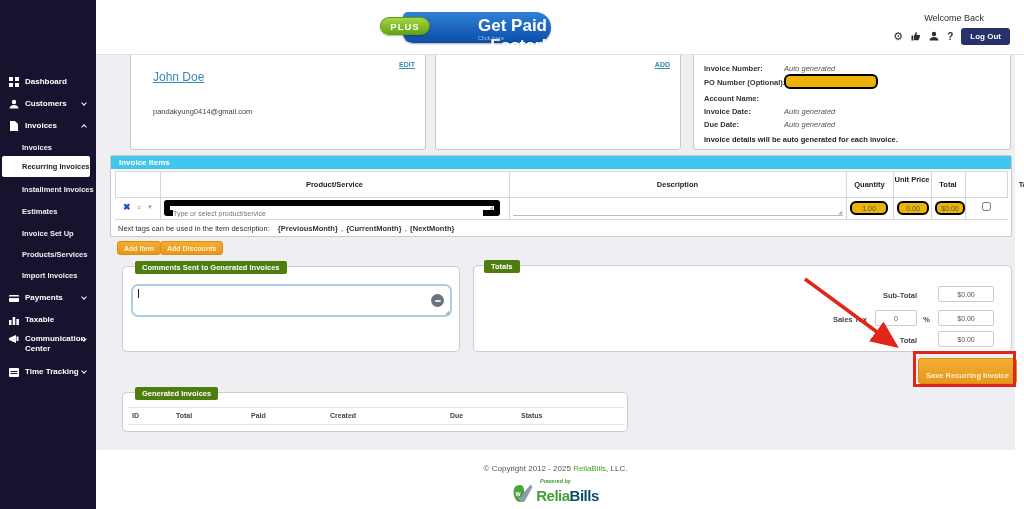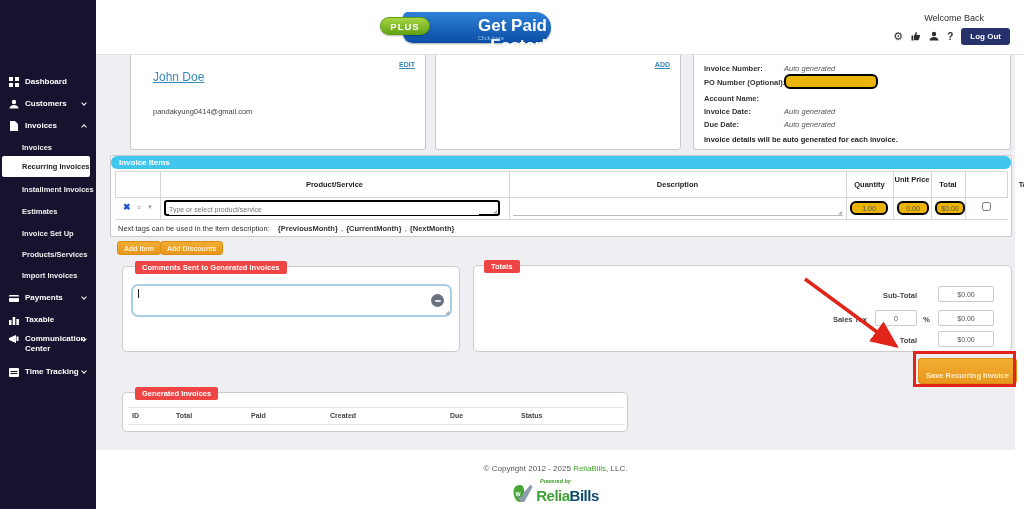--- a/index.html
+++ b/index.html
@@ -30,22 +30,22 @@
   
   .content { position:absolute; left:96px; top:55px; width:928px; height:454px; z-index:1; }
   .graybg { position:absolute; left:0; top:0; width:919px; height:395px; background:#efeef2; }
   .card { position:absolute; background:#fff; border:1px solid #c9c9c9; border-radius:3px; }
   .linkblue { color:#3888b8; text-decoration:underline; cursor:pointer; }
   .minor-link { font-size:7px; font-weight:bold; }
   .lbl { font-weight:bold; font-size:7.5px; color:#333; }
   .val-auto { font-style:italic; font-size:7.5px; color:#555; }
   .inp { border:2px solid #000000; border-radius:6px; background:#eab308; font-family:"Liberation Sans",sans-serif; font-size:7px; color:#555; }
 
-  .cyanbar { background:#41c6ee; color:#fff; font-size:8px; font-weight:bold; line-height:13px; padding-left:8px;border-radius:6px; }
-  .cyantag { position:absolute; background:#ef4444; color:#fff; font-size:7.5px; font-weight:bold; padding:2px 7px; border-radius:2px; }
+  .cyanbar { background:#41c6ee; color:#fff; font-size:8px; font-weight:bold; line-height:13px; padding-left:8px; }
+  .cyantag { position:absolute; background:#4d7c0f; color:#fff; font-size:7.5px; font-weight:bold; padding:2px 7px; border-radius:2px; }
   .fieldset { position:absolute; background:#fff; border:1px solid #ccc; border-radius:5px; }
 
   .thdr { font-size:7.5px; font-weight:bold; color:#222; text-align:center; position:absolute; }
   .colline { position:absolute; top:15px; width:1px; background:#d6d6d6; }
   .orange-btn { background:linear-gradient(180deg,#f2ad33,#e8971d); border:1px solid #dd8d12; color:#ffefca; font-weight:bold; border-radius:3px; font-family:"Liberation Sans",sans-serif; cursor:pointer; }
 
   .tot-lbl { position:absolute; font-size:7.5px; font-weight:bold; color:#444; text-align:right; }
   .tot-box { position:absolute; height:16px; border:1px solid #ccc; border-radius:2px; background:#fff; font-size:7px; color:#555; text-align:center; font-family:"Liberation Sans",sans-serif; }
 
   .gi-col { position:absolute; font-size:7px; font-weight:bold; color:#444; }
@@ -230,21 +230,21 @@
       <div class="colline" style="left:782px;height:48px"></div>
       <div class="colline" style="left:820px;height:48px"></div>
       <div class="colline" style="left:854px;height:48px"></div>
       <div style="position:absolute;left:4px;top:41px;width:893px;height:1px;background:#d6d6d6"></div>
       <div style="position:absolute;left:4px;top:63px;width:893px;height:1px;background:#d6d6d6"></div>
 
       <span style="position:absolute;left:12px;top:46px;color:#1e4fd6;font-size:9px;font-weight:bold;cursor:pointer">✖</span>
       <span style="position:absolute;left:26px;top:48px;color:#9a9a9a;font-size:7px;cursor:pointer">≡</span>
       <span style="position:absolute;left:36px;top:48px;color:#9a9a9a;font-size:6px;cursor:pointer">▼</span>
 
-      <div style="position:absolute;left:53px;top:44px;width:336px;height:16px;border:2px solid #000000;border-radius:3px;background:#fff">
+      <div style="position:absolute;left:53px;top:44px;width:336px;height:16px;border:6px solid #000000;border-radius:3px;background:#fff">
         <input style="position: absolute; left: 3px; top: 1px; width: 310px; height: 12px; border: none; outline: none; font-family: &quot;Liberation Sans&quot;, sans-serif; font-size: 7px; color: rgb(68, 68, 68);" placeholder="Type or select product/service">
         <span class="resize-corner">◢</span>
       </div>
       <div style="position:absolute;left:402px;top:44px;width:330px;height:16px;border-bottom:1px solid #bbb">
         <input style="position: absolute; left: 2px; top: 1px; width: 310px; height: 12px; border: none; outline: none; font-family: &quot;Liberation Sans&quot;, sans-serif; font-size: 7px; color: rgb(68, 68, 68);">
         <span class="resize-corner">◢</span>
       </div>
       <input class="inp" style="position: absolute; left: 739px; top: 45px; width: 38px; height: 14px; text-align: center;" value="1.00">
       <input class="inp" style="position: absolute; left: 786px; top: 45px; width: 32px; height: 14px; text-align: center;" value="0.00">
       <input class="inp" style="position: absolute; left: 824px; top: 45px; width: 30px; height: 14px; text-align: center;" value="$0.00">

